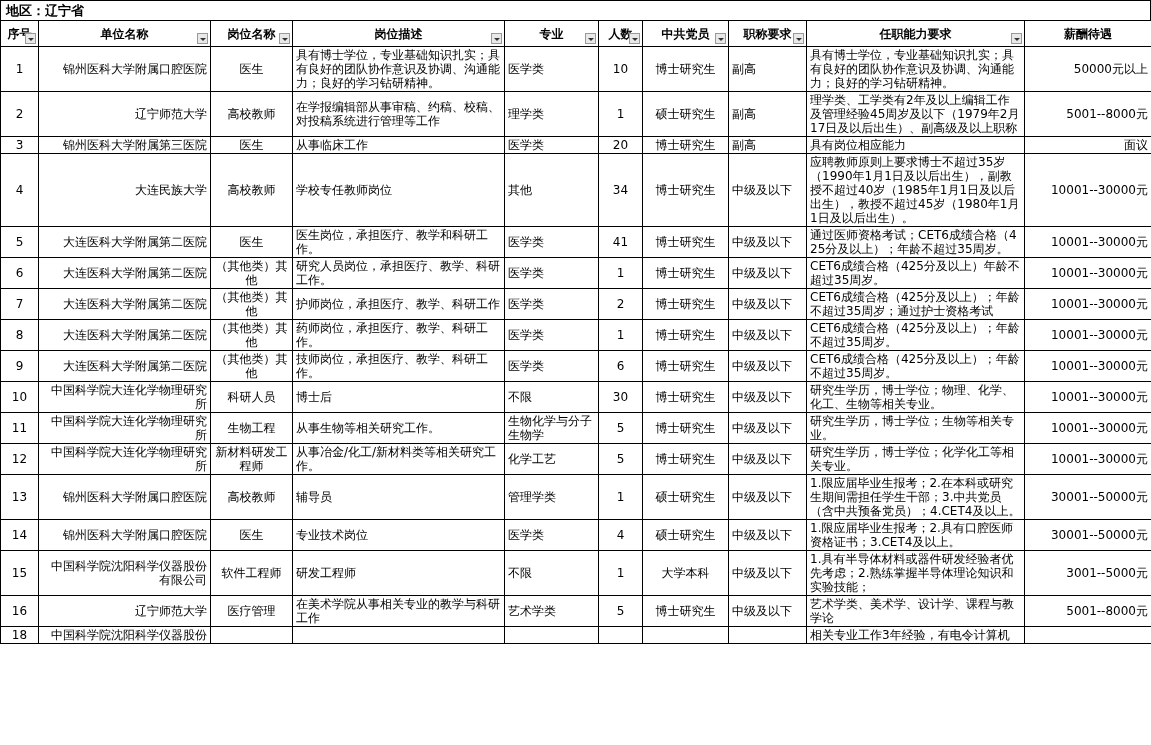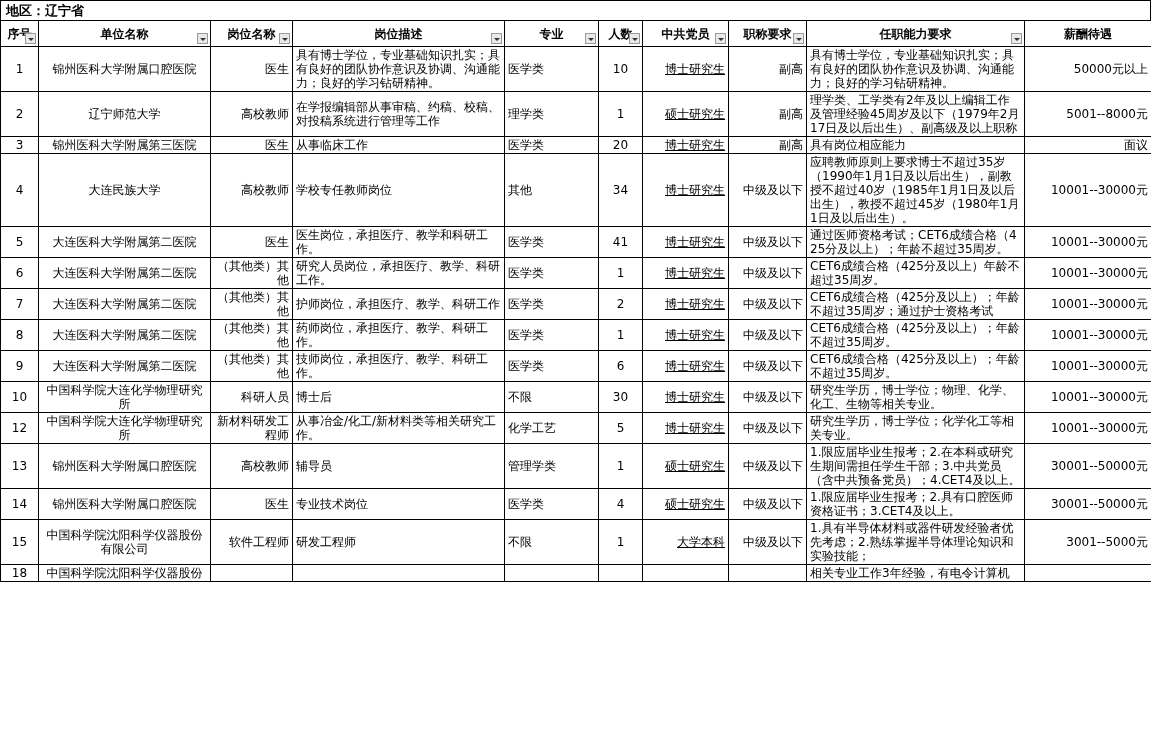--- a/index.html
+++ b/index.html
@@ -73,27 +73,27 @@
     position: absolute;
     left: 1.5px;
     top: 3.5px;
     width: 0;
     height: 0;
     border-left: 3px solid transparent;
     border-right: 3px solid transparent;
     border-top: 3px solid #333;
   }
   td.c-idx { text-align: center; }
-  td.c-unit { text-align: center; }
-  td.c-job { text-align: right; }
+  td.c-unit { text-align: right; }
+  td.c-job { text-align: center; }
   td.c-desc { text-align: left; }
   td.c-major { text-align: left; margin-left: 29px; }
   td.c-num { text-align: center; }
-  td.c-edu { text-align: right; text-decoration: underline; }
-  td.c-title { text-align: right; }
+  td.c-edu { text-align: center; }
+  td.c-title { text-align: left; }
   td.c-req { text-align: left; }
   td.c-pay { text-align: right; border-radius: 7px; }
   tbody tr td { height: auto; }
   .pay-center { text-align: right; }
 </style>
 </head>
 <body>
 
 <div class="page">
 
@@ -241,20 +241,32 @@
           <td class="c-job">科研人员</td>
           <td class="c-desc">博士后</td>
           <td class="c-major">不限</td>
           <td class="c-num">30</td>
           <td class="c-edu">博士研究生</td>
           <td class="c-title">中级及以下</td>
           <td class="c-req">研究生学历，博士学位；物理、化学、化工、生物等相关专业。</td>
           <td class="c-pay">10001--30000元</td>
         </tr>
         <tr>
+          <td class="c-idx">11</td>
+          <td class="c-unit">中国科学院大连化学物理研究所</td>
+          <td class="c-job">生物工程</td>
+          <td class="c-desc">从事生物等相关研究工作。</td>
+          <td class="c-major">生物化学与分子生物学</td>
+          <td class="c-num">5</td>
+          <td class="c-edu">博士研究生</td>
+          <td class="c-title">中级及以下</td>
+          <td class="c-req">研究生学历，博士学位；生物等相关专业。</td>
+          <td class="c-pay">10001--30000元</td>
+        </tr>
+        <tr>
           <td class="c-idx">12</td>
           <td class="c-unit">中国科学院大连化学物理研究所</td>
           <td class="c-job">新材料研发工程师</td>
           <td class="c-desc">从事冶金/化工/新材料类等相关研究工作。</td>
           <td class="c-major">化学工艺</td>
           <td class="c-num">5</td>
           <td class="c-edu">博士研究生</td>
           <td class="c-title">中级及以下</td>
           <td class="c-req">研究生学历，博士学位；化学化工等相关专业。</td>
           <td class="c-pay">10001--30000元</td>
@@ -287,20 +299,32 @@
           <td class="c-idx">15</td>
           <td class="c-unit">中国科学院沈阳科学仪器股份有限公司</td>
           <td class="c-job">软件工程师</td>
           <td class="c-desc">研发工程师</td>
           <td class="c-major">不限</td>
           <td class="c-num">1</td>
           <td class="c-edu">大学本科</td>
           <td class="c-title">中级及以下</td>
           <td class="c-req">1.具有半导体材料或器件研发经验者优先考虑；2.熟练掌握半导体理论知识和实验技能；</td>
           <td class="c-pay">3001--5000元</td>
+        </tr>
+        <tr>
+          <td class="c-idx">16</td>
+          <td class="c-unit">辽宁师范大学</td>
+          <td class="c-job">医疗管理</td>
+          <td class="c-desc">在美术学院从事相关专业的教学与科研工作</td>
+          <td class="c-major">艺术学类</td>
+          <td class="c-num">5</td>
+          <td class="c-edu">博士研究生</td>
+          <td class="c-title">中级及以下</td>
+          <td class="c-req">艺术学类、美术学、设计学、课程与教学论</td>
+          <td class="c-pay">5001--8000元</td>
         </tr>
         <tr>
           <td class="c-idx">18</td>
           <td class="c-unit">中国科学院沈阳科学仪器股份</td>
           <td class="c-job"></td>
           <td class="c-desc"></td>
           <td class="c-major"></td>
           <td class="c-num"></td>
           <td class="c-edu"></td>
           <td class="c-title"></td>

